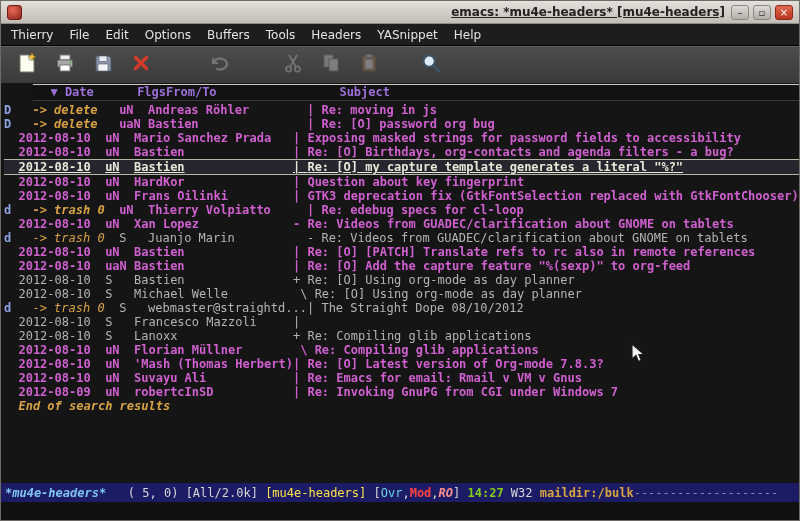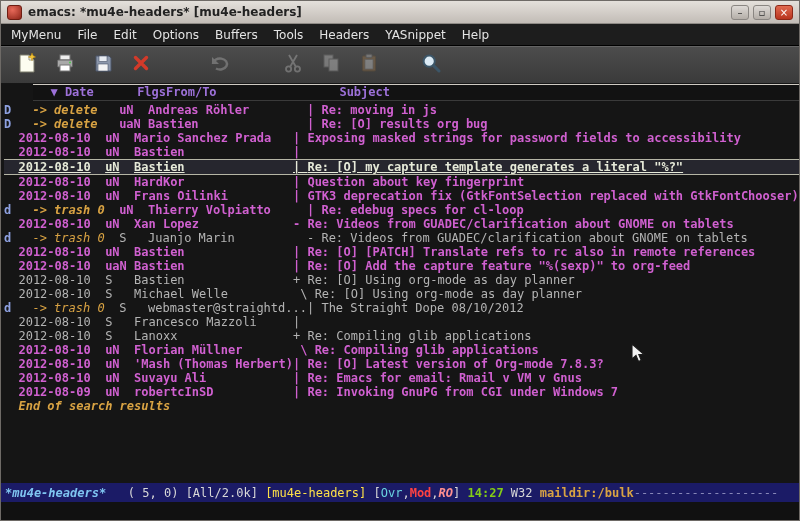--- a/index.html
+++ b/index.html
@@ -22,21 +22,21 @@
     background: linear-gradient(#e4e0db, #c2bcb6);
     border-bottom: 1px solid #8e8a85;
     font: bold 12px "DejaVu Sans", "Liberation Sans", sans-serif;
     color: #222;
   }
   .tb-appicon {
     width: 15px; height: 15px; border-radius: 3px;
     background: radial-gradient(circle at 35% 30%, #e86a5a, #8d2418);
     border: 1px solid #6e1d12;
   }
-  .tb-title { flex: 1; text-align: left; white-space: nowrap; overflow: hidden; }
+  .tb-title { flex: 1; text-align: right; white-space: nowrap; overflow: hidden; text-decoration: underline; }
   .tb-controls { display: flex; gap: 4px; }
   .tb-ctl {
     width: 18px; height: 15px; border-radius: 3px;
     border: 1px solid #8a8682;
     background: linear-gradient(#dedad6, #b4aea8);
     font: 10px/13px "DejaVu Sans", sans-serif;
     text-align: center; color: #333; cursor: default;
   }
   .tb-ctl.close { background: linear-gradient(#e06a50, #b8341e); border-color: #8c2818; color: #fff; }
 
@@ -141,21 +141,21 @@
     <div class="tb-appicon" data-name="app-icon"></div>
     <div class="tb-title" data-name="window-title">emacs: *mu4e-headers* [mu4e-headers]</div>
     <div class="tb-controls" data-name="window-controls">
         <div class="tb-ctl minimize" data-name="minimize-button">–</div>
         <div class="tb-ctl maximize" data-name="maximize-button">▫</div>
         <div class="tb-ctl close" data-name="close-button">×</div>
       </div>
   </div>
 
   <div class="menubar" data-name="menubar">
-      <span class="menu-item" data-name="menu-item-mymenu">MyMenu</span>
+      <span class="menu-item" data-name="menu-item-mymenu">Thierry</span>
       <span class="menu-item" data-name="menu-item-file">File</span>
       <span class="menu-item" data-name="menu-item-edit">Edit</span>
       <span class="menu-item" data-name="menu-item-options">Options</span>
       <span class="menu-item" data-name="menu-item-buffers">Buffers</span>
       <span class="menu-item" data-name="menu-item-tools">Tools</span>
       <span class="menu-item" data-name="menu-item-headers">Headers</span>
       <span class="menu-item" data-name="menu-item-yasnippet">YASnippet</span>
       <span class="menu-item" data-name="menu-item-help">Help</span>
     </div>
 
@@ -238,36 +238,37 @@
         <span class="cell c-from" data-name="message-from">Andreas Röhler</span>
         <span class="cell c-sep" data-name="thread-separator">| </span>
         <span class="cell c-subj" data-name="message-subject">Re: moving in js</span>
       </div>
       <div class="row unread" data-name="message-row">
         <span class="cell c-mark" data-name="message-mark">D</span>
         <span class="cell c-date action" data-name="message-date">-&gt; delete</span>
         <span class="cell c-flags" data-name="message-flags">uaN</span>
         <span class="cell c-from" data-name="message-from">Bastien</span>
         <span class="cell c-sep" data-name="thread-separator">| </span>
-        <span class="cell c-subj" data-name="message-subject">Re: [O] results org bug</span>
+        <span class="cell c-subj" data-name="message-subject">Re: [O] password org bug</span>
       </div>
       <div class="row unread" data-name="message-row">
         <span class="cell c-mark" data-name="message-mark"></span>
         <span class="cell c-date" data-name="message-date">2012-08-10</span>
         <span class="cell c-flags" data-name="message-flags">uN</span>
         <span class="cell c-from" data-name="message-from">Mario Sanchez Prada</span>
         <span class="cell c-sep" data-name="thread-separator">| </span>
         <span class="cell c-subj" data-name="message-subject">Exposing masked strings for password fields to accessibility</span>
       </div>
       <div class="row unread" data-name="message-row">
         <span class="cell c-mark" data-name="message-mark"></span>
         <span class="cell c-date" data-name="message-date">2012-08-10</span>
         <span class="cell c-flags" data-name="message-flags">uN</span>
         <span class="cell c-from" data-name="message-from">Bastien</span>
         <span class="cell c-sep" data-name="thread-separator">| </span>
+        <span class="cell c-subj" data-name="message-subject">Re: [O] Birthdays, org-contacts and agenda filters - a bug?</span>
       </div>
       <div class="row unread current" data-name="message-row">
         <span class="cell c-mark" data-name="message-mark"></span>
         <span class="cell c-date" data-name="message-date">2012-08-10</span>
         <span class="cell c-flags" data-name="message-flags">uN</span>
         <span class="cell c-from" data-name="message-from">Bastien</span>
         <span class="cell c-sep" data-name="thread-separator">| </span>
         <span class="cell c-subj" data-name="message-subject">Re: [O] my capture template generates a literal "%?"</span>
       </div>
       <div class="row unread" data-name="message-row">

